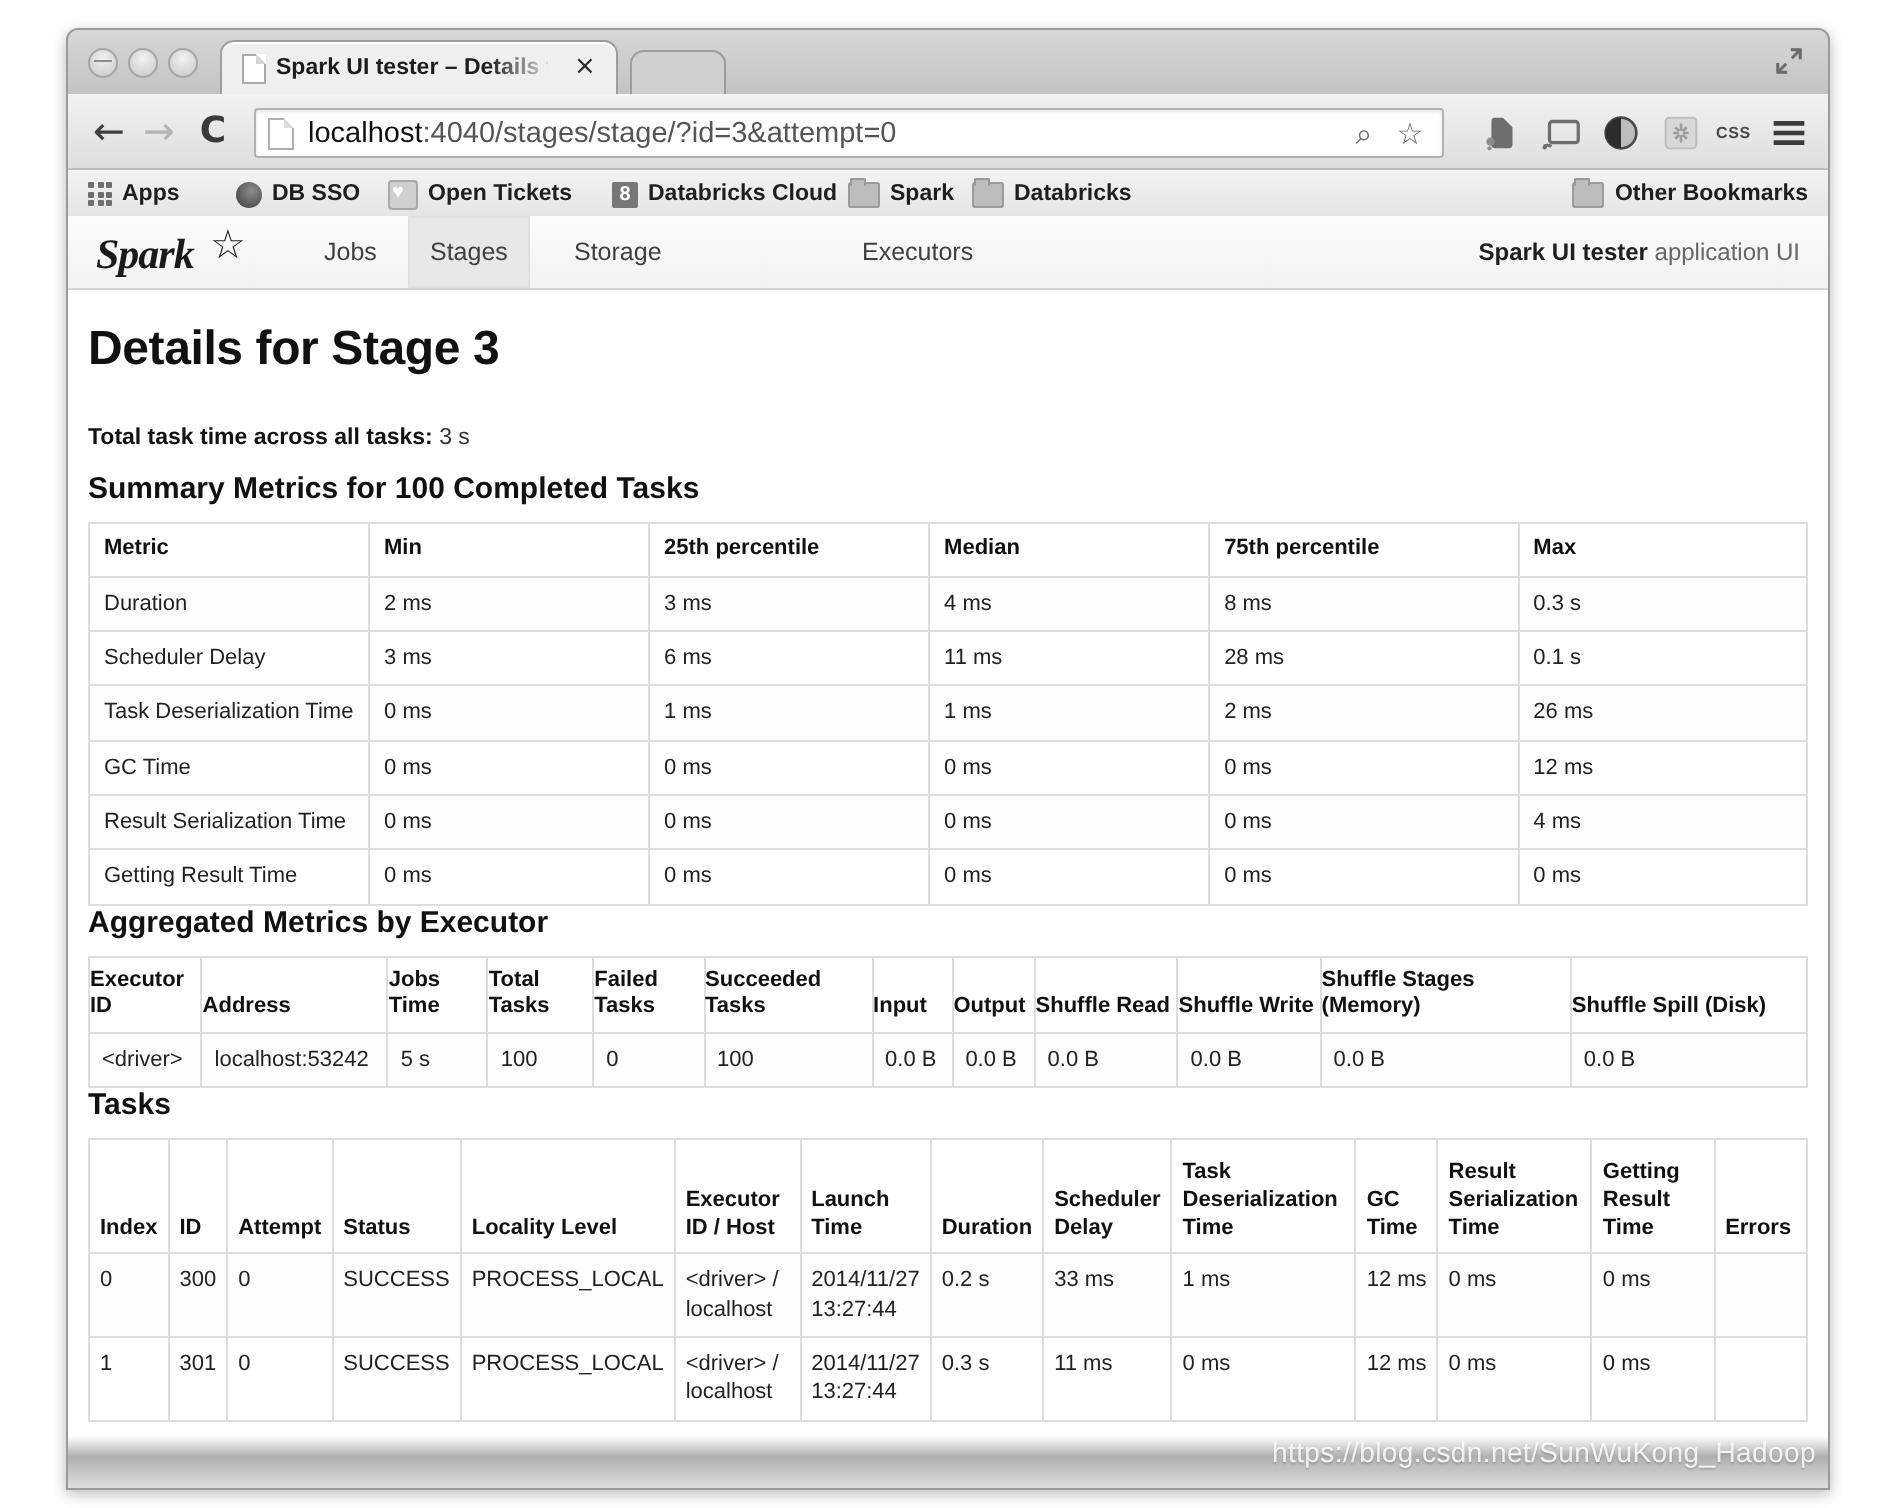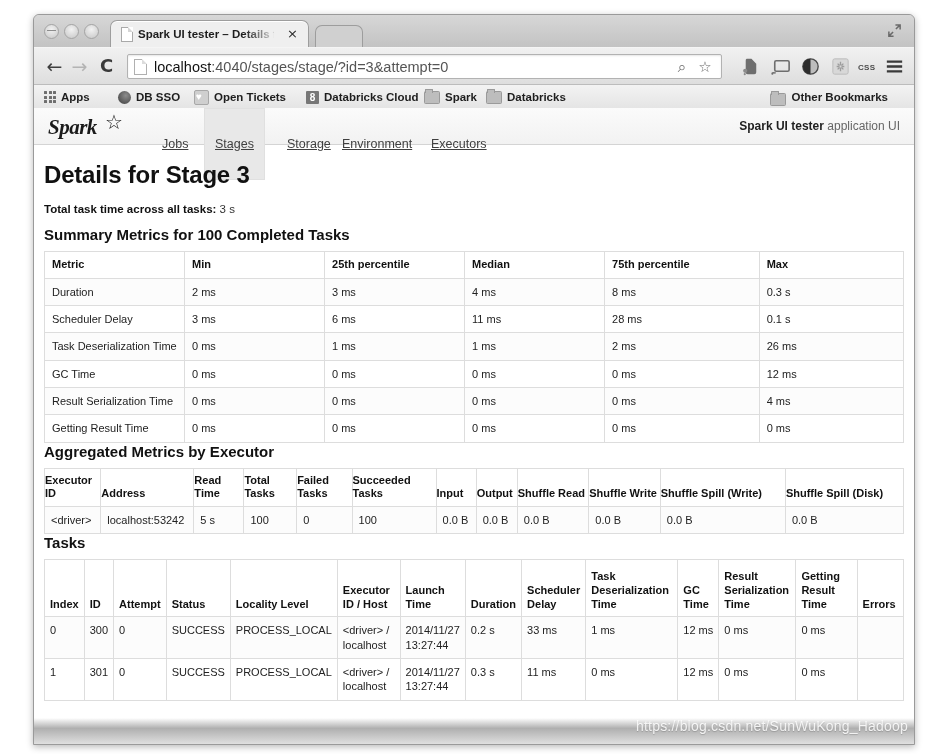--- a/index.html
+++ b/index.html
@@ -152,35 +152,35 @@
     position:relative;
   }
   #spark-logo{position:absolute;left:14px;top:4px;width:86px;height:28px;}
   #spark-logo .word{
     font-family:"Liberation Serif",serif;font-style:italic;font-weight:bold;
     font-size:21px;color:#1a1a1a;letter-spacing:-.5px;position:absolute;left:0;top:3px;
   }
   #spark-logo .star{position:absolute;left:57px;top:-2px;font-size:20px;color:#1a1a1a;
     font-family:"DejaVu Sans",sans-serif;}
   .nav-tab{
-    position:absolute;top:0;height:36px;line-height:36px;padding:18px 11px;
-    font-size:12.5px;color:#3f3f3f;cursor:pointer;text-decoration:underline;
+    position:absolute;top:0;height:36px;line-height:36px;padding:0 11px;
+    font-size:12.5px;color:#3f3f3f;cursor:pointer;
   }
   .nav-tab.active{background:#e8e8e8;box-shadow:inset 0 0 0 1px #e0e0e0;}
   #app-label{
     position:absolute;right:14px;top:0;height:36px;line-height:36px;
     font-size:12px;color:#666;
   }
   #app-label b{color:#1f1f1f;font-weight:bold;}
 
   
   #page{padding:16px 0 0 0;position:relative;}
   .wrap{padding:0 10px 0 10px;}
   h3.page-title{
-    margin:0 0 14px 0;font-size:24px;font-weight:bold;color:#111;
+    margin:0 0 24px 0;font-size:24px;font-weight:bold;color:#111;
     letter-spacing:-.2px;
   }
   .total-line{font-size:11.5px;color:#333;margin:0 0 11px 0;}
   .total-line b{font-weight:bold;color:#111;}
   .toggle-link{
     font-size:11.5px;font-weight:bold;color:#222;margin:0 0 12px 0;cursor:pointer;
   }
   .toggle-link .caret{font-size:8px;margin-right:2px;color:#333;
     font-family:"DejaVu Sans",sans-serif;}
   h4.sect{margin:0 0 8px 0;font-size:15px;font-weight:bold;color:#111;}
@@ -313,37 +313,36 @@
         <span class="lbl">Databricks Cloud</span>
       </div>
       <div class="bm" style="left:390px;">
         <span class="ico-folder"></span>
         <span class="lbl">Spark</span>
       </div>
       <div class="bm" style="left:452px;">
         <span class="ico-folder"></span>
         <span class="lbl">Databricks</span>
       </div>
-      <div class="bm" style="right:26px;align-items:flex-end;">
+      <div class="bm" style="right:10px;">
         <span class="ico-folder"></span>
         <span class="lbl">Other Bookmarks</span>
       </div>
     </div>
 
     <div id="viewport">
 
       <div id="spark-navbar">
         <div id="spark-logo">
           <span class="word">Spark</span>
           <span class="star">☆</span>
         </div>
         <div class="nav-tab" style="left:117px;">Jobs</div>
         <div class="nav-tab active" style="left:170px;">Stages</div>
         <div class="nav-tab" style="left:242px;">Storage</div>
-        <div class="nav-tab" style="left:297px;">Environment</div>
         <div class="nav-tab" style="left:386px;">Executors</div>
         <div id="app-label"><b>Spark UI tester</b><span> application UI</span></div>
       </div>
 
       <div id="page">
         <div class="wrap">
           <h3 class="page-title">Details for Stage 3</h3>
 
           <div class="total-line">
             <b>Total task time across all tasks:</b>
@@ -436,29 +435,29 @@
                 <col style="width:4.6%">
               <col style="width:8.0%">
                 <col style="width:8.0%">
                 <col style="width:14.0%">
                 <col style="width:13.2%">
             </colgroup>
             <thead>
                 <tr id="exec-head">
                   <th>Executor ID</th>
                   <th>Address</th>
-                  <th>Read Time</th>
+                  <th>Jobs Time</th>
                   <th>Total Tasks</th>
                   <th>Failed Tasks</th>
                   <th>Succeeded Tasks</th>
                   <th>Input</th>
                   <th>Output</th>
                   <th>Shuffle Read</th>
                   <th>Shuffle Write</th>
-                  <th>Shuffle Spill (Write)</th>
+                  <th>Shuffle Stages (Memory)</th>
                   <th>Shuffle Spill (Disk)</th>
                 </tr>
               </thead>
             <tbody id="exec-body">
                 <tr>
                   <td>&lt;driver&gt;</td>
                   <td>localhost:53242</td>
                   <td>5 s</td>
                   <td>100</td>
                   <td>0</td>

